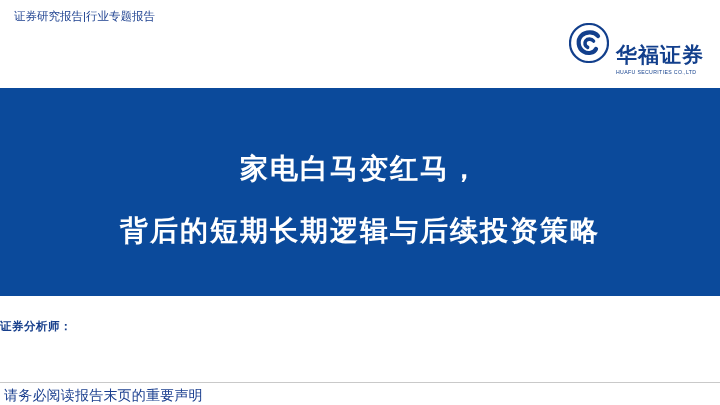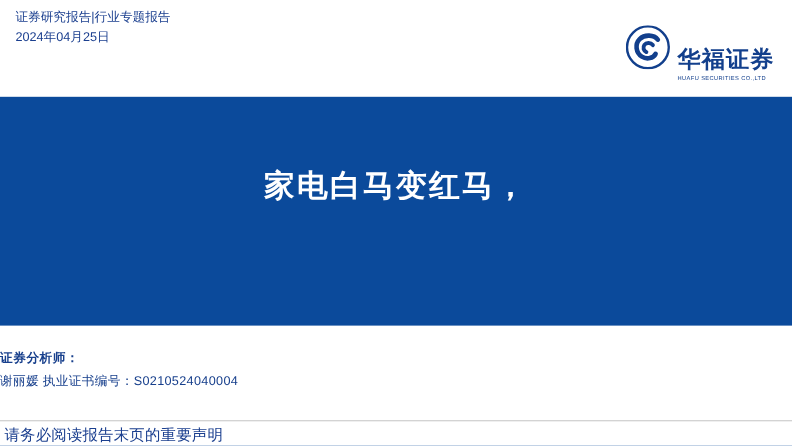--- a/index.html
+++ b/index.html
@@ -133,21 +133,20 @@
   }
 </style>
 </head>
 <body>
 
 <div class="page">
 
   <div class="header">
     <div class="header-text">
       <div>证券研究报告|行业专题报告</div>
-      <div>2024年04月25日</div>
     </div>
 
     <div class="logo">
       <div class="logo-mark">
         <svg width="40" height="40" viewBox="0 0 40 40" xmlns="http://www.w3.org/2000/svg">
           <circle cx="20" cy="20" r="19" fill="none" stroke="#123f8c" stroke-width="2.2"></circle>
           <path d="M20 6.5 A13.5 13.5 0 1 1 6.5 20 A13.5 13.5 0 0 1 20 6.5 Z" fill="#123f8c" opacity="0"></path>
           <path d="M29 13 C25.5 8.5 17 8 12.5 12.5 C8 17 9 25 14.5 28.5 C19 31.3 25 30 27 26" fill="none" stroke="#123f8c" stroke-width="4.2" stroke-linecap="round"></path>
           <path d="M24.5 18 C22.5 15.5 18.5 15.5 16.8 17.8 C15.2 20 16 23.3 18.6 24.3" fill="none" stroke="#123f8c" stroke-width="3.6" stroke-linecap="round"></path>
         </svg>
@@ -156,23 +155,23 @@
         <div class="logo-cn">华福证券</div>
         <div class="logo-en">HUAFU SECURITIES CO.,LTD</div>
       </div>
     </div>
   </div>
 
   <div class="band"></div>
 
   <div class="title-wrap">
     <div class="title-line">家电白马变红马，</div>
+    <div class="title-line">背后的短期长期逻辑与后续投资策略</div>
   </div>
 
   <div class="analyst">
     <div class="label">证券分析师：</div>
-    <div class="value">谢丽媛  执业证书编号：S0210524040004</div>
   </div>
 
   <div class="footer-rule"></div>
   <div class="footer-note">请务必阅读报告末页的重要声明</div>
 
 </div>
 
 </body></html>

